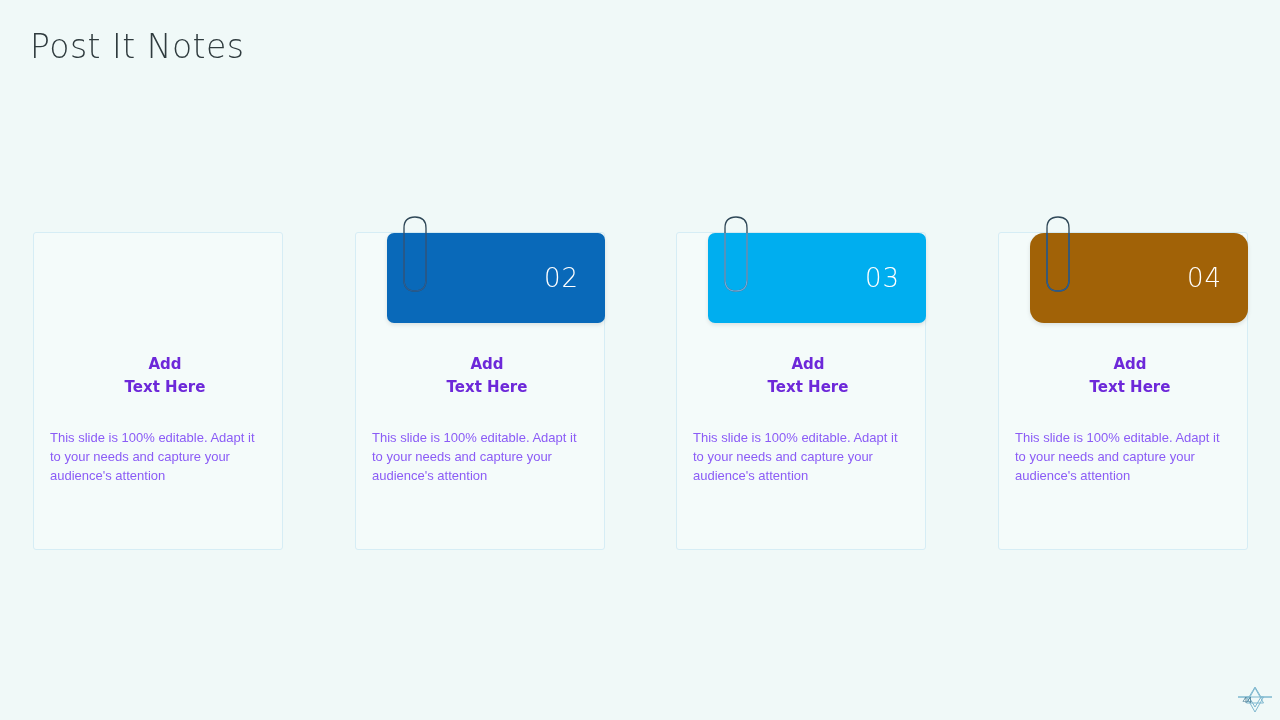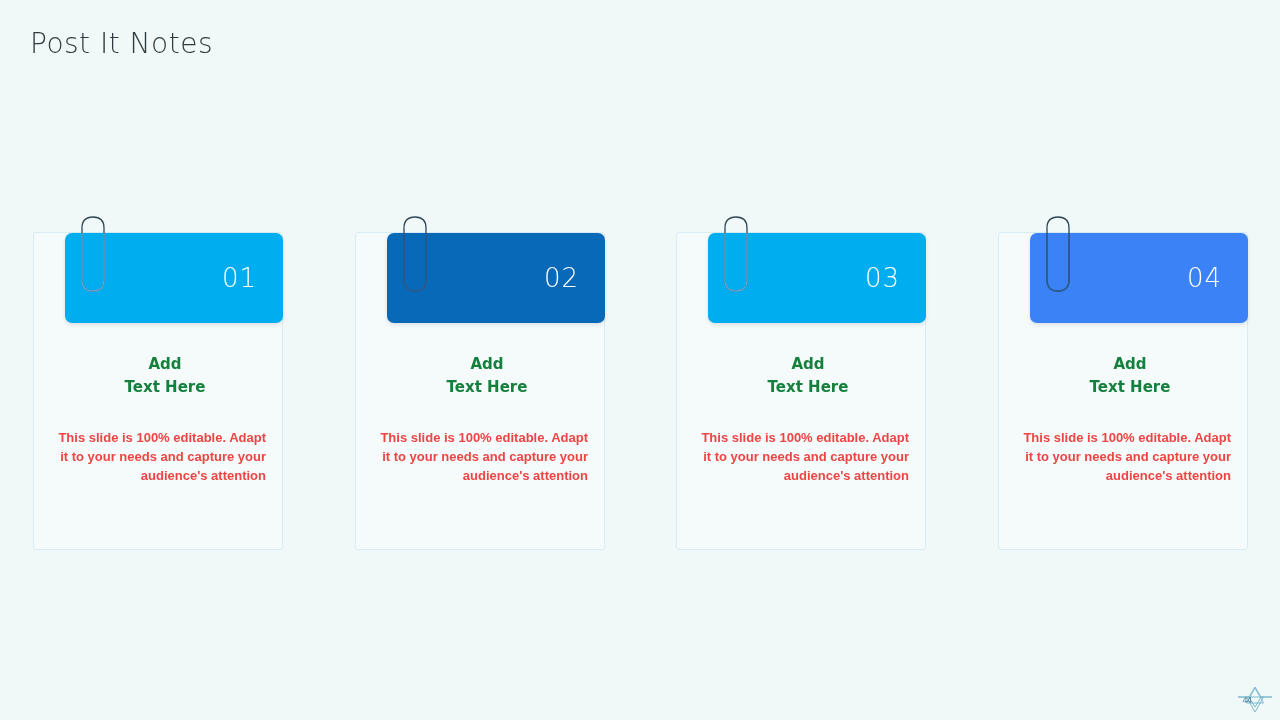--- a/index.html
+++ b/index.html
@@ -14,21 +14,21 @@
     overflow: hidden;
     position: relative;
   }
 
   
   .slide-title {
     position: absolute;
     left: 30px;
     top: 27px;
     font-family: "DejaVu Sans", sans-serif;
-    font-size: 28px;
+    font-size: 33px;
     font-weight: 300;
     letter-spacing: 0.5px;
     color: #2f3b3e;
     white-space: nowrap;
   }
 
   
   .cards-row {
     position: absolute;
     left: 0;
@@ -89,34 +89,34 @@
   
   .card-heading {
     position: absolute;
     left: 14px;
     right: 0;
     top: 120px;
     text-align: center;
     font-family: "DejaVu Sans", sans-serif;
     font-size: 15px;
     font-weight: bold;
-    color: #15803d;
+    color: #6d28d9;
     line-height: 1.52;
     white-space: pre-line;
   }
   .card-desc {
     position: absolute;
     left: 16px;
     right: 16px;
     top: 196px;
-    text-align: right;
+    text-align: left;
     font-family: "Liberation Sans", sans-serif;
     font-size: 13px;
-    font-weight: bold;
-    color: #ef4444;
+    font-weight: normal;
+    color: #8b5cf6;
     line-height: 1.45;
   }
 
   
   .footer-logo {
     position: absolute;
     right: 8px;
     bottom: 4px;
     width: 34px;
     height: 32px;
@@ -135,30 +135,20 @@
   }
 </style>
 </head>
 <body style="background: rgb(240, 249, 248);">
 
 <div class="slide-title">Post It Notes</div>
 
 <div class="cards-row">
 
   <div class="card card-1">
-    <div class="card-head" style="background: rgb(0, 174, 239);">
-      <span class="num">01</span>
-      <svg class="clip" viewBox="0 0 32 78">
-        <path d="M16 76 C9 76 5 72 5 65 L5 13 C5 6 9 2 16 2 C23 2 27 6 27 13 L27 65 C27 72 23 76 16 76 Z" fill="none" stroke="#2f4858" stroke-width="1.3"></path>
-        <clipPath id="clipbox1">
-            <rect x="0" y="18" width="32" height="60"></rect>
-          </clipPath>
-        <path d="M16 76 C9 76 5 72 5 65 L5 13 C5 6 9 2 16 2 C23 2 27 6 27 13 L27 65 C27 72 23 76 16 76 Z" fill="none" stroke="#6fa9d8" stroke-width="1.3" clip-path="url(#clipbox1)"></path>
-      </svg>
-    </div>
     <div class="card-heading">Add
 Text Here</div>
     <div class="card-desc">This slide is 100% editable. Adapt it to your needs and capture your audience's attention</div>
   </div>
 
   <div class="card card-2">
     <div class="card-head" style="background: rgb(9, 105, 185);">
       <span class="num">02</span>
       <svg class="clip" viewBox="0 0 32 78">
         <path d="M16 76 C9 76 5 72 5 65 L5 13 C5 6 9 2 16 2 C23 2 27 6 27 13 L27 65 C27 72 23 76 16 76 Z" fill="none" stroke="#2f4858" stroke-width="1.3"></path>
@@ -183,21 +173,21 @@
           </clipPath>
         <path d="M16 76 C9 76 5 72 5 65 L5 13 C5 6 9 2 16 2 C23 2 27 6 27 13 L27 65 C27 72 23 76 16 76 Z" fill="none" stroke="#6fa9d8" stroke-width="1.3" clip-path="url(#clipbox3)"></path>
       </svg>
     </div>
     <div class="card-heading">Add
 Text Here</div>
     <div class="card-desc">This slide is 100% editable. Adapt it to your needs and capture your audience's attention</div>
   </div>
 
   <div class="card card-4">
-    <div class="card-head" style="background: #3b82f6;">
+    <div class="card-head" style="background: #a16207; border-radius: 14px;">
       <span class="num">04</span>
       <svg class="clip" viewBox="0 0 32 78">
         <path d="M16 76 C9 76 5 72 5 65 L5 13 C5 6 9 2 16 2 C23 2 27 6 27 13 L27 65 C27 72 23 76 16 76 Z" fill="none" stroke="#2f4858" stroke-width="1.3"></path>
         <clipPath id="clipbox4">
             <rect x="0" y="18" width="32" height="60"></rect>
           </clipPath>
         <path d="M16 76 C9 76 5 72 5 65 L5 13 C5 6 9 2 16 2 C23 2 27 6 27 13 L27 65 C27 72 23 76 16 76 Z" fill="none" stroke="#2a5d93" stroke-width="1.3" clip-path="url(#clipbox4)"></path>
       </svg>
     </div>
     <div class="card-heading">Add

